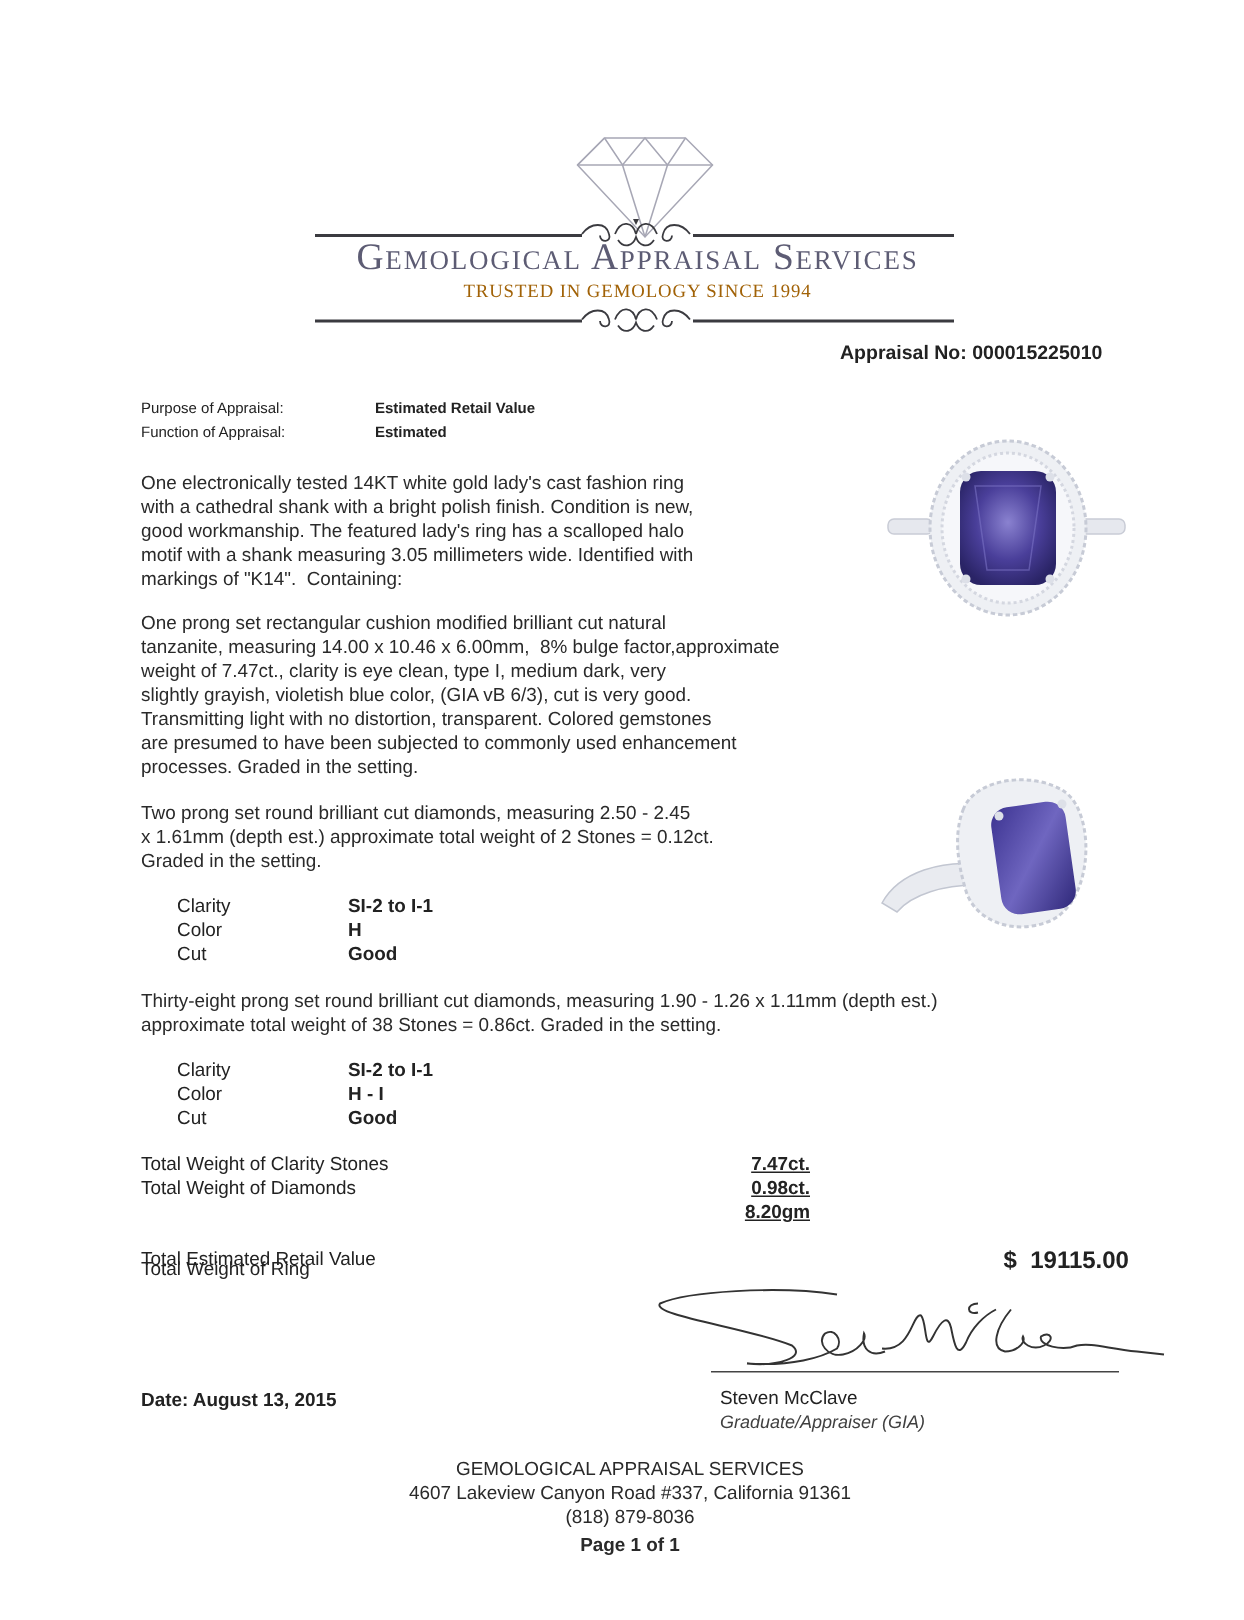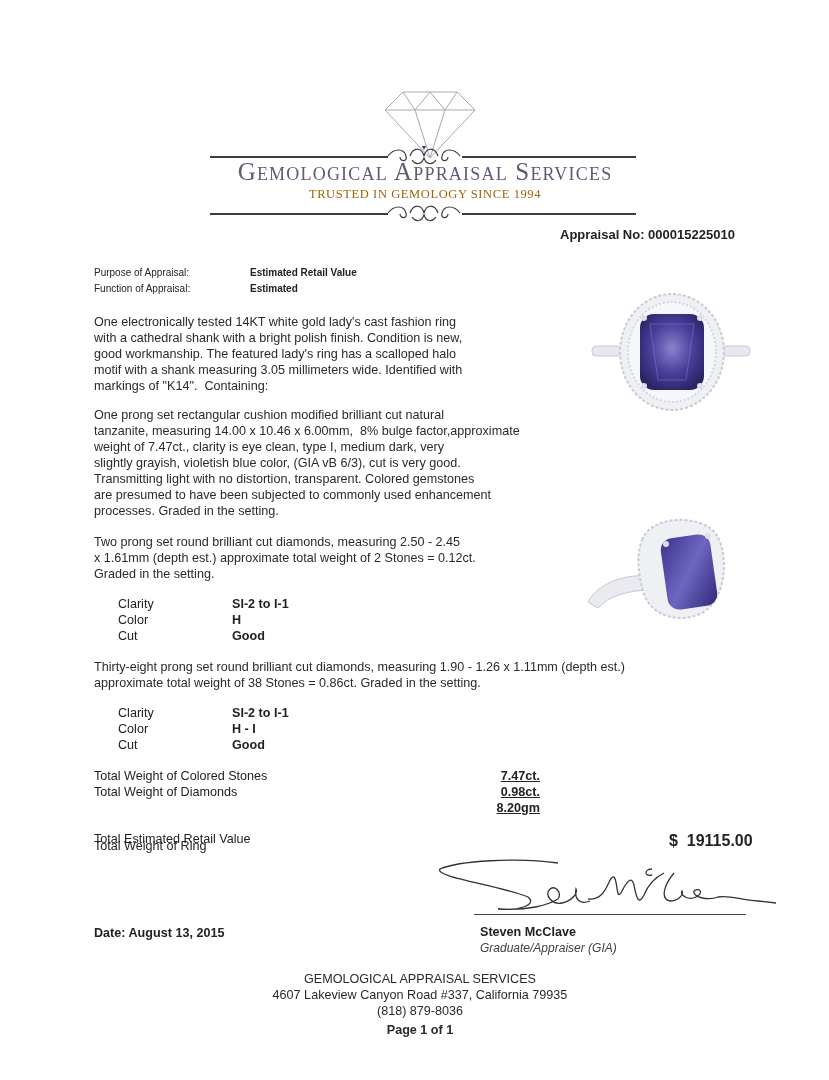--- a/index.html
+++ b/index.html
@@ -38,21 +38,21 @@
   .total-value span { position: absolute; right: 0; white-space: nowrap; text-decoration: underline; }
 
   .retail-label { left: 94px; top: 832px; font-weight: normal; font-size: 12.6px; }
   .retail-value { left: 669px; top: 832px; font-weight: bold; font-size: 16px; white-space: pre; }
 
   .ring-top { left: 590px; top: 292px; width: 165px; height: 120px; }
   .ring-side { left: 580px; top: 510px; width: 175px; height: 115px; }
 
   .signature { left: 438px; top: 855px; width: 340px; height: 62px; }
   .sig-line { left: 474px; top: 914px; width: 272px; border-top: 1.5px solid #444; }
-  .appraiser-name { left: 480px; top: 925px; font-weight: bold; font-size: 12.6px; }
+  .appraiser-name { left: 480px; top: 925px; font-weight: normal; font-size: 12.6px; }
   .appraiser-title { left: 480px; top: 941px; font-style: italic; font-size: 12px; color: #404040; }
 
   .date { left: 94px; top: 926px; font-weight: bold; font-size: 12.6px; }
 
   .footer { left: 180px; width: 480px; text-align: center; font-size: 12.6px; color: #2a2a2a; }
   .footer-company { top: 972px; }
   .footer-address { top: 988px; }
   .footer-phone { top: 1004px; }
   .footer-page { top: 1023px; font-weight: bold; }
 </style>
@@ -140,21 +140,21 @@
 <div>
   <div class="abs grade-label" style="top:706px">Clarity</div>
   <div class="abs grade-value" style="top:706px">SI-2 to I-1</div>
   <div class="abs grade-label" style="top:722px">Color</div>
   <div class="abs grade-value" style="top:722px">H - I</div>
   <div class="abs grade-label" style="top:738px">Cut</div>
   <div class="abs grade-value" style="top:738px">Good</div>
 </div>
 
 <div>
-  <div class="abs total-label" style="top:769px">Total Weight of Colored Stones</div>
+  <div class="abs total-label" style="top:769px">Total Weight of Clarity Stones</div>
   <div class="abs total-value" style="top:769px">
       <span>7.47ct.</span>
     </div>
   <div class="abs total-label" style="top:785px">Total Weight of Diamonds</div>
   <div class="abs total-value" style="top:785px">
       <span>0.98ct.</span>
     </div>
   <div class="abs total-label" style="top:839px">Total Weight of Ring</div>
   <div class="abs total-value" style="top:801px">
       <span>8.20gm</span>
@@ -213,15 +213,15 @@
     </g>
   </svg>
 </div>
 <div class="abs sig-line"></div>
 <div class="abs appraiser-name">Steven McClave</div>
 <div class="abs appraiser-title">Graduate/Appraiser (GIA)</div>
 
 <div class="abs date">Date: August 13, 2015</div>
 
 <div class="abs footer footer-company">GEMOLOGICAL APPRAISAL SERVICES</div>
-<div class="abs footer footer-address">4607 Lakeview Canyon Road #337, California 79935</div>
+<div class="abs footer footer-address">4607 Lakeview Canyon Road #337, California 91361</div>
 <div class="abs footer footer-phone">(818) 879-8036</div>
 <div class="abs footer footer-page">Page 1 of 1</div>
 
 </body></html>

